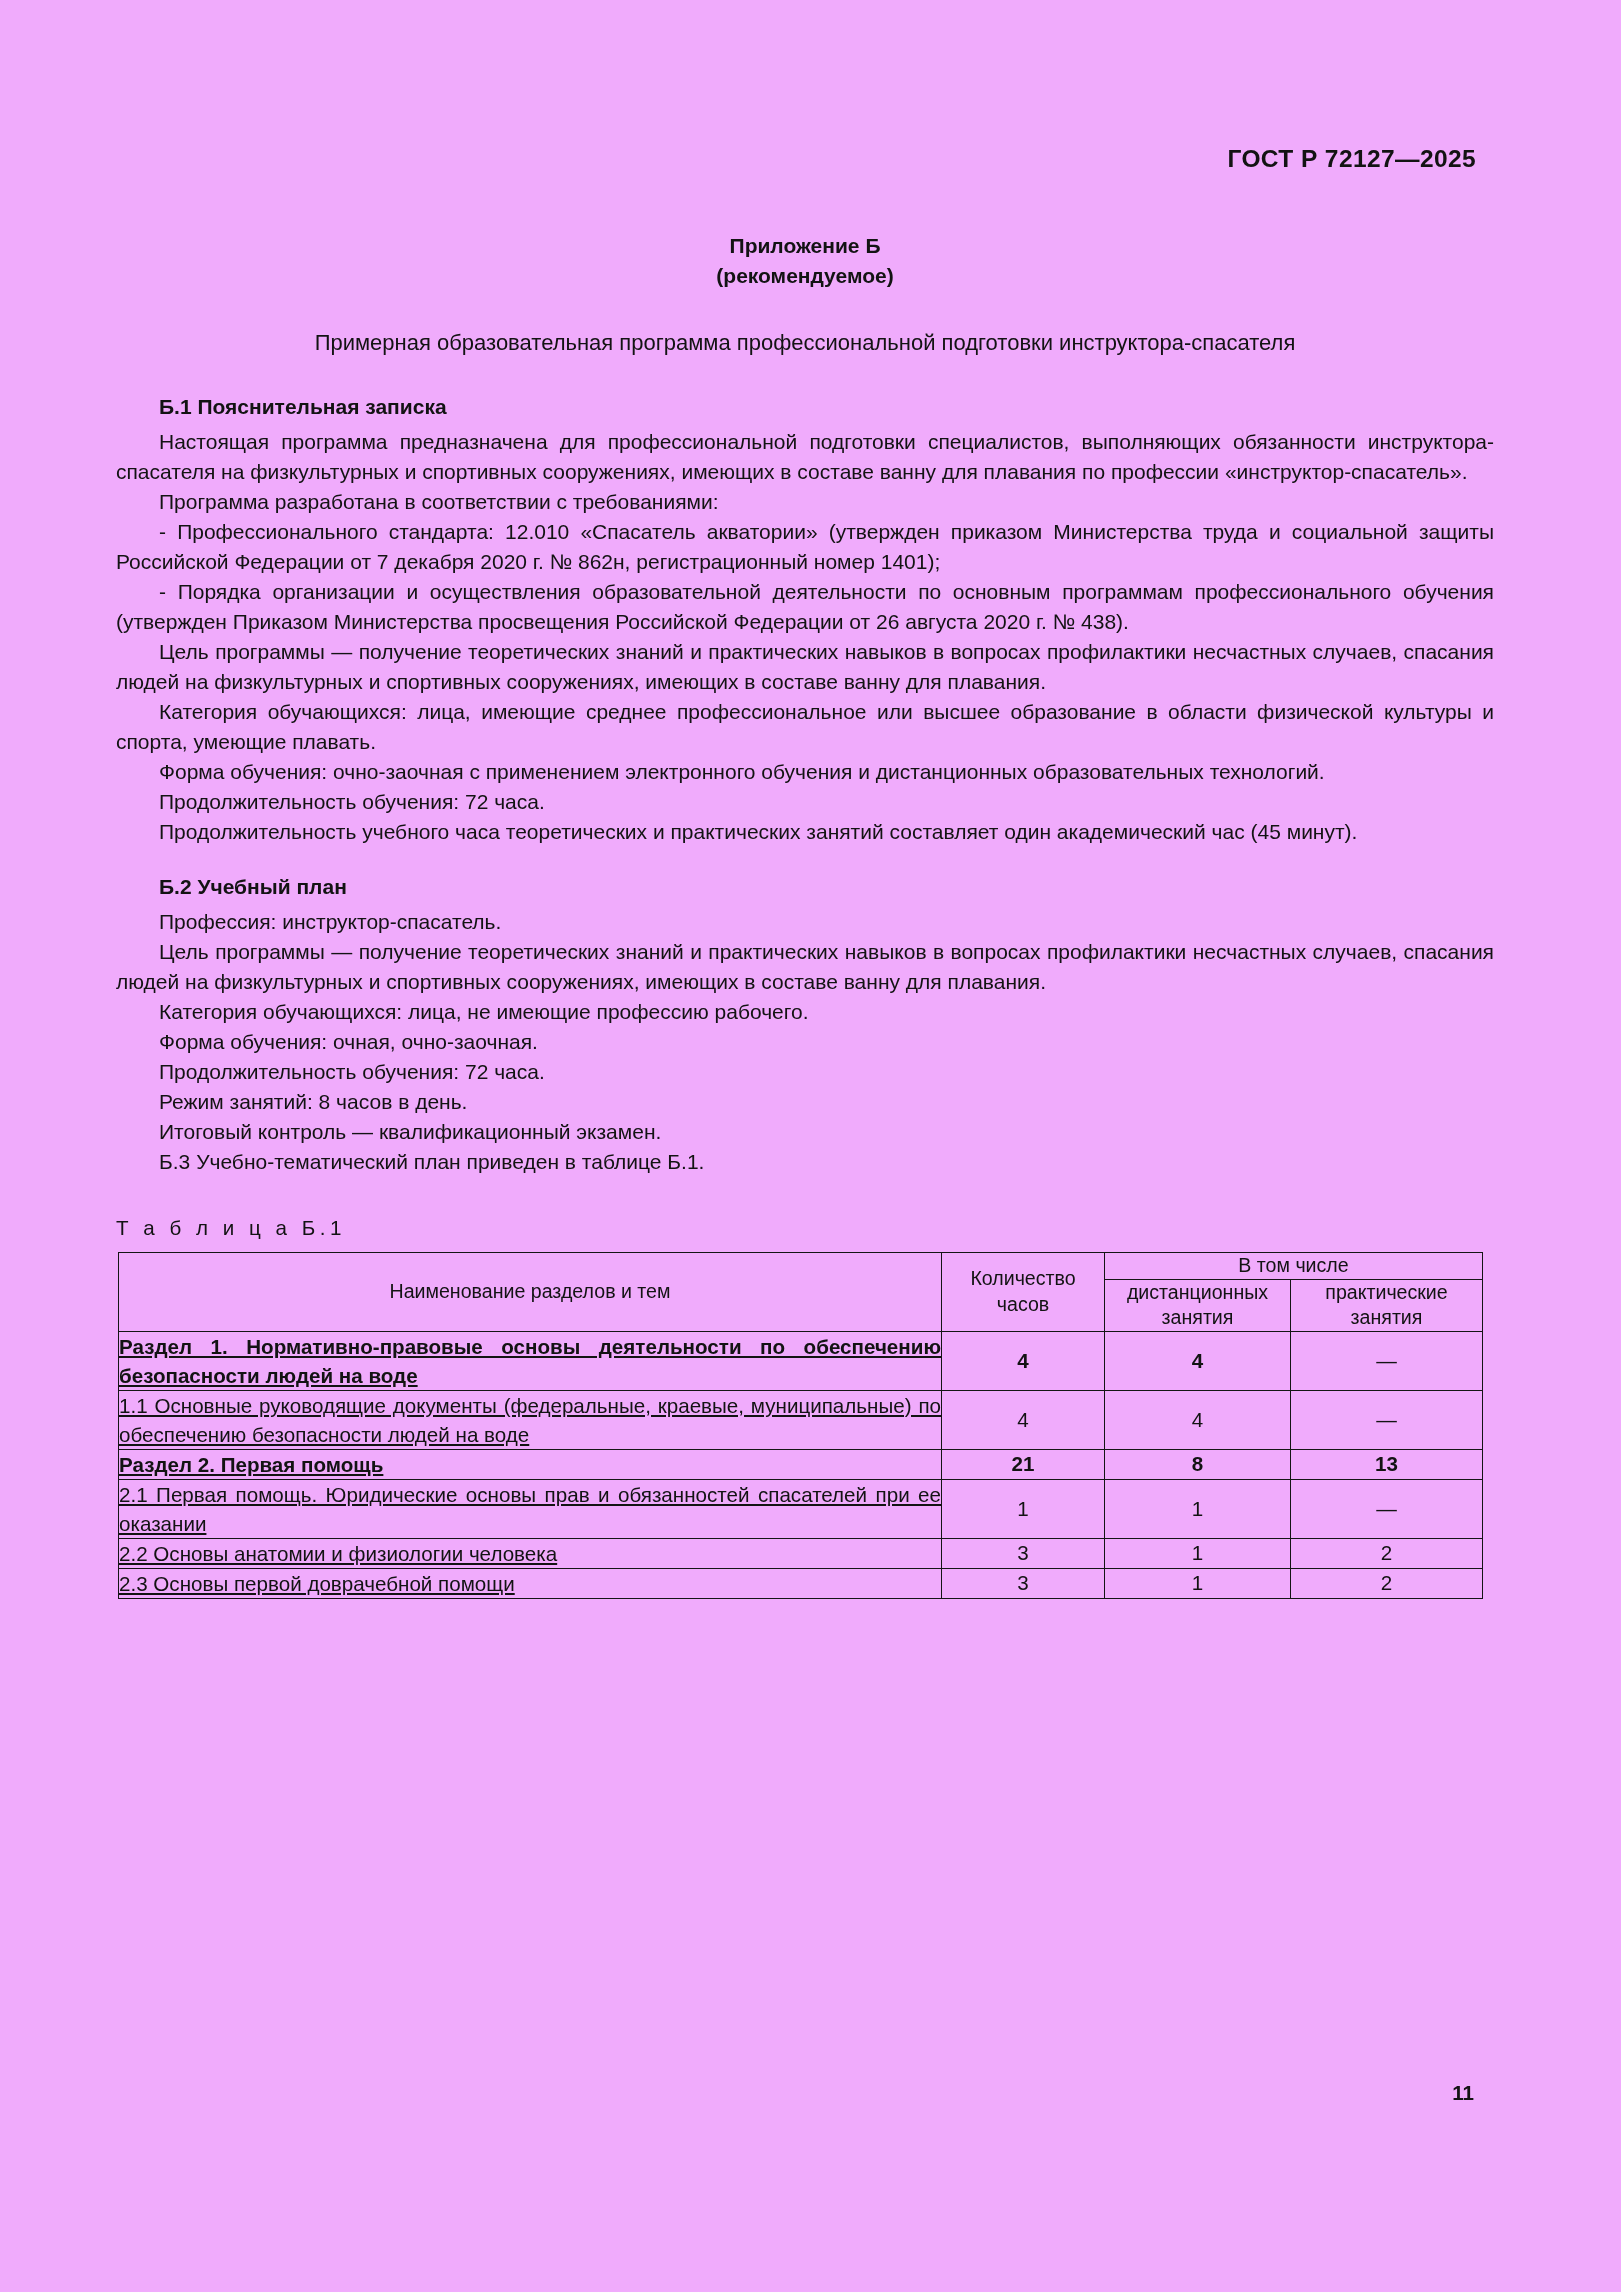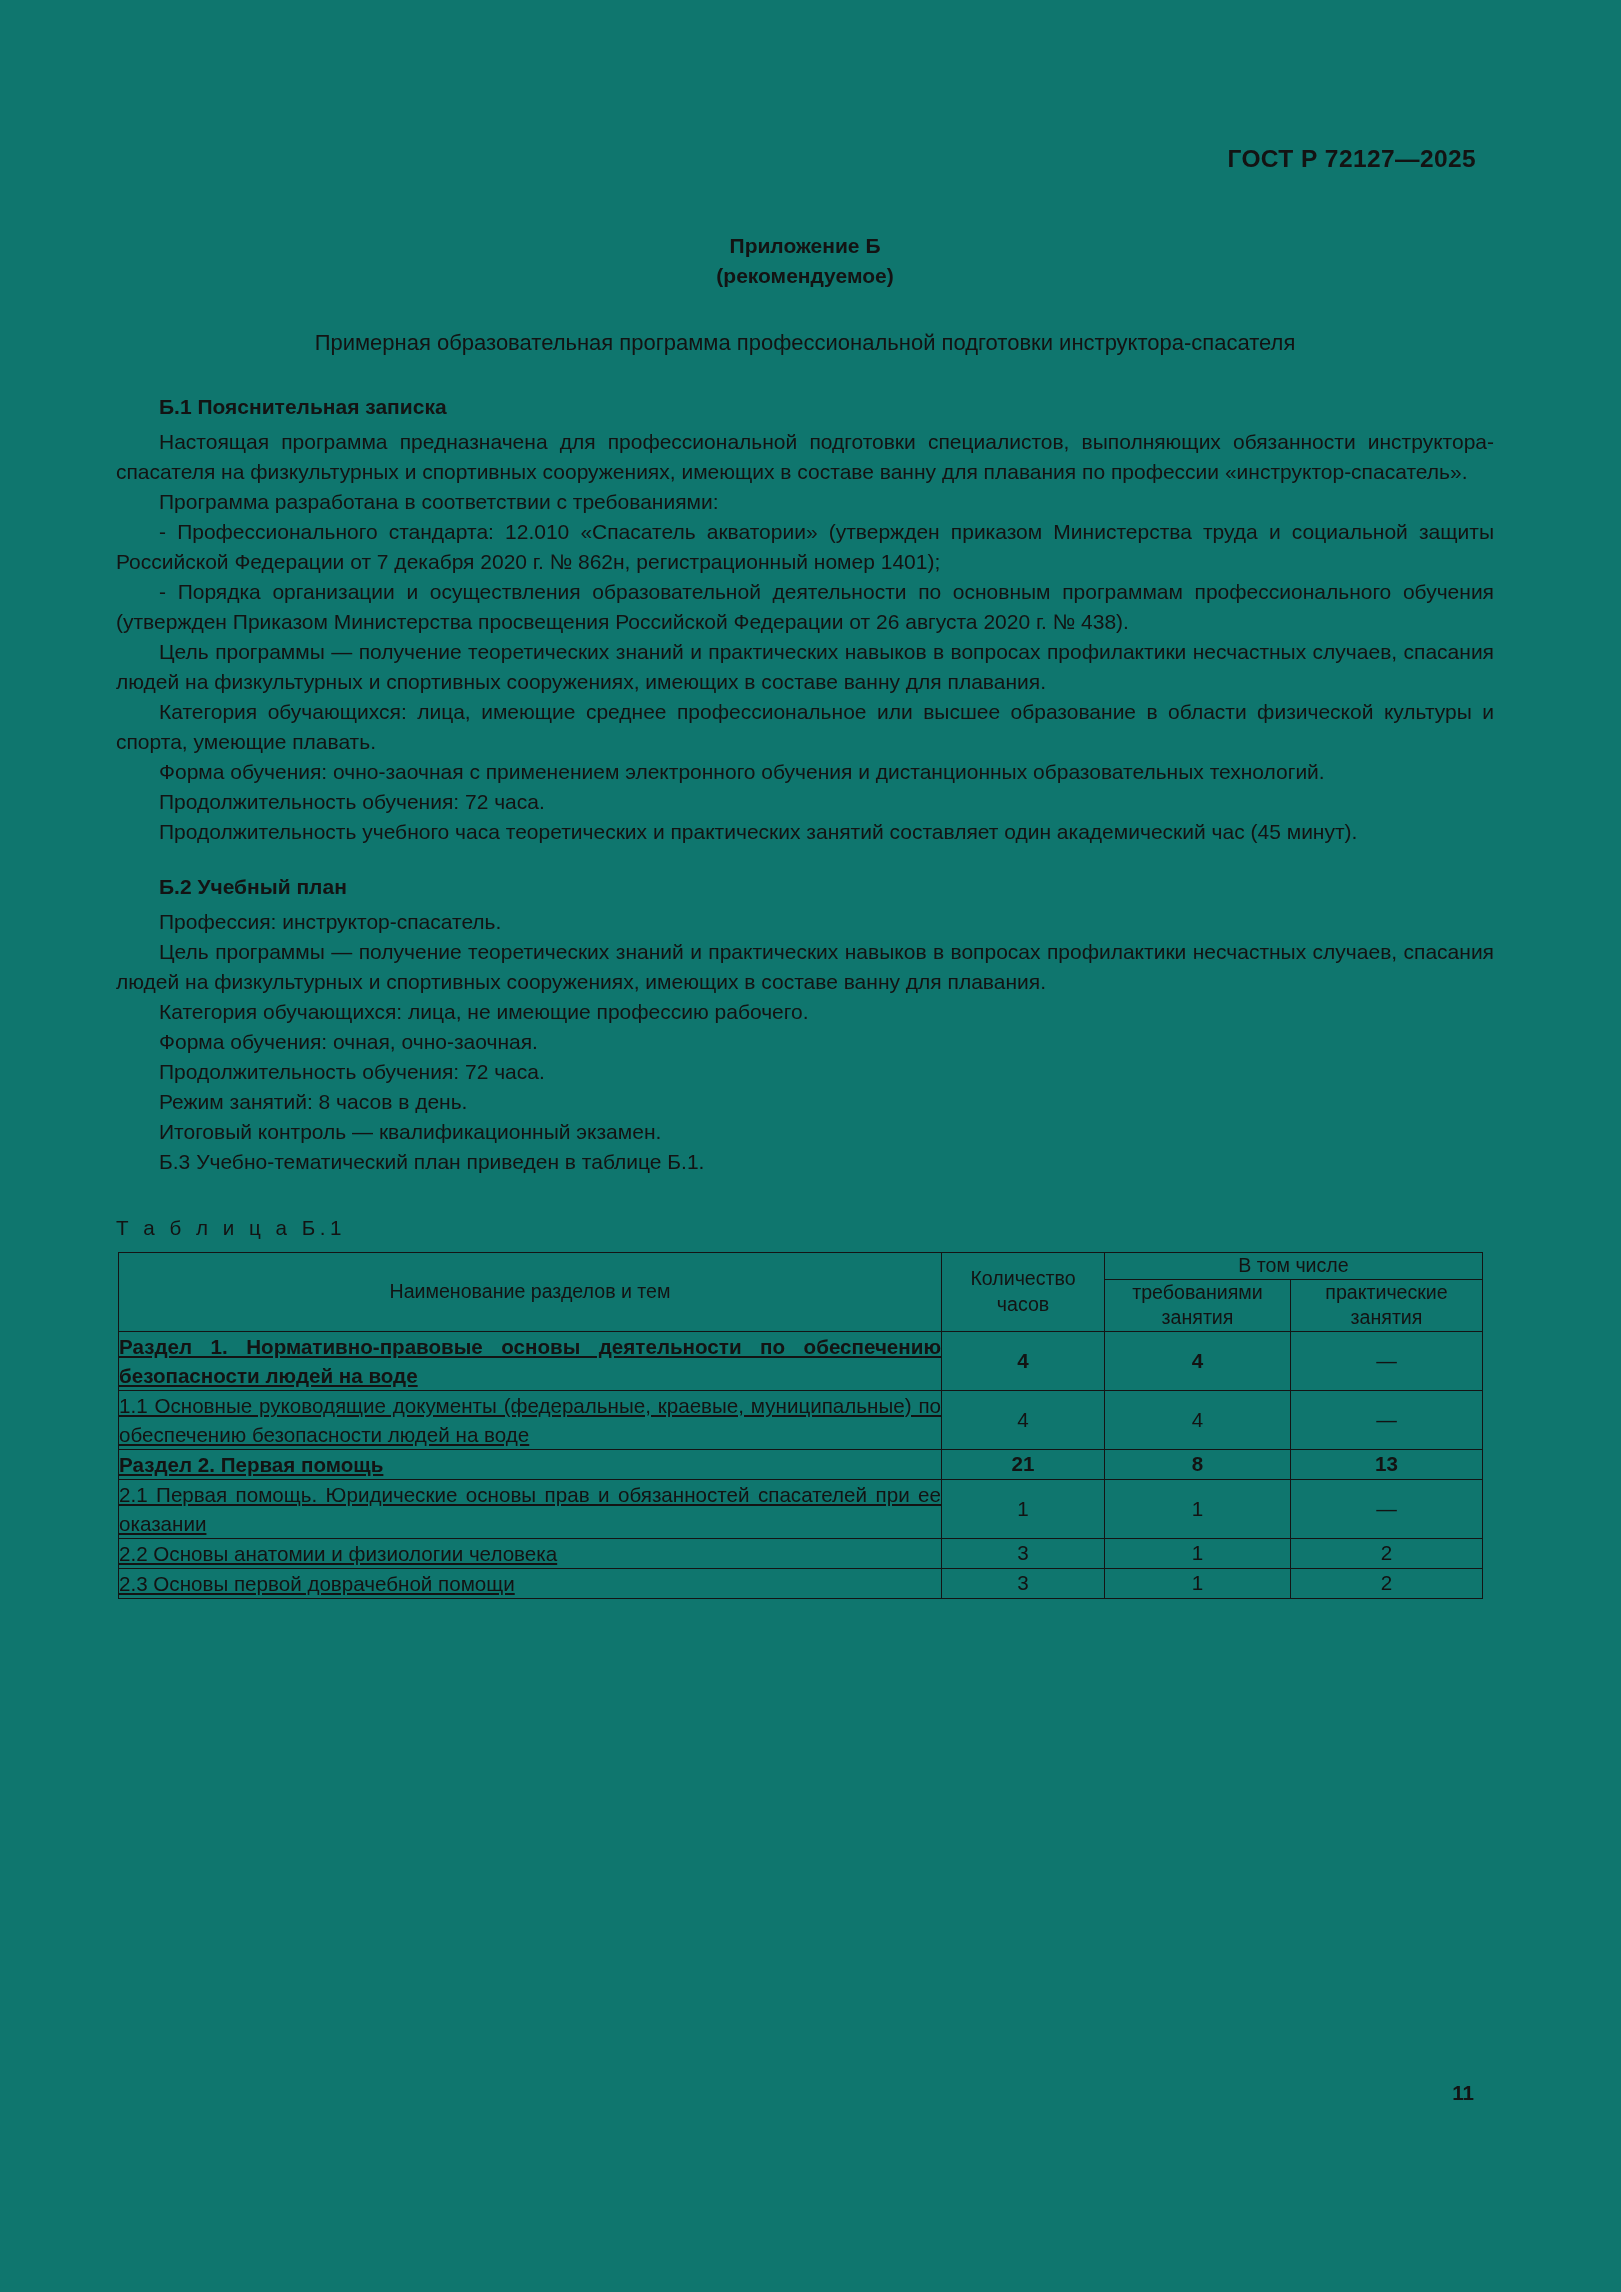--- a/index.html
+++ b/index.html
@@ -5,21 +5,21 @@
 <style>
   html, body {
     margin: 0;
     padding: 0;
     background: #ffffff;
   }
   .page {
     position: relative;
     width: 1621px;
     height: 2293px;
-    background: #0f766e;
+    background: #f0abfc;
     font-family: "Liberation Sans", sans-serif;
     color: #131313;
     box-sizing: border-box;
     overflow: hidden;
   }
 
   
   .doc-header {
     position: absolute;
     top: 145px;
@@ -206,21 +206,21 @@
         <tr>
           <th class="th-name" rowspan="3">Наименование разделов и тем</th>
           <th class="th-hours" rowspan="3">
             <div>Количество</div>
             <div>часов</div>
           </th>
           <th class="th-incl" colspan="2">В том числе</th>
         </tr>
         <tr>
           <th class="th-sub" rowspan="2">
-            <div>требованиями</div>
+            <div>дистанционных</div>
             <div>занятия</div>
           </th>
           <th class="th-sub" rowspan="2">
             <div>практические</div>
             <div>занятия</div>
           </th>
         </tr>
         <tr></tr>
       </thead>
       <tbody>

